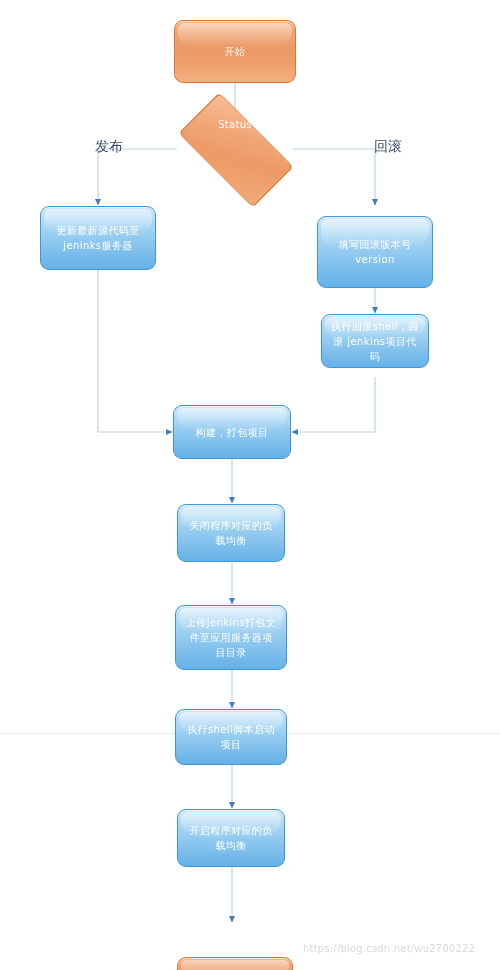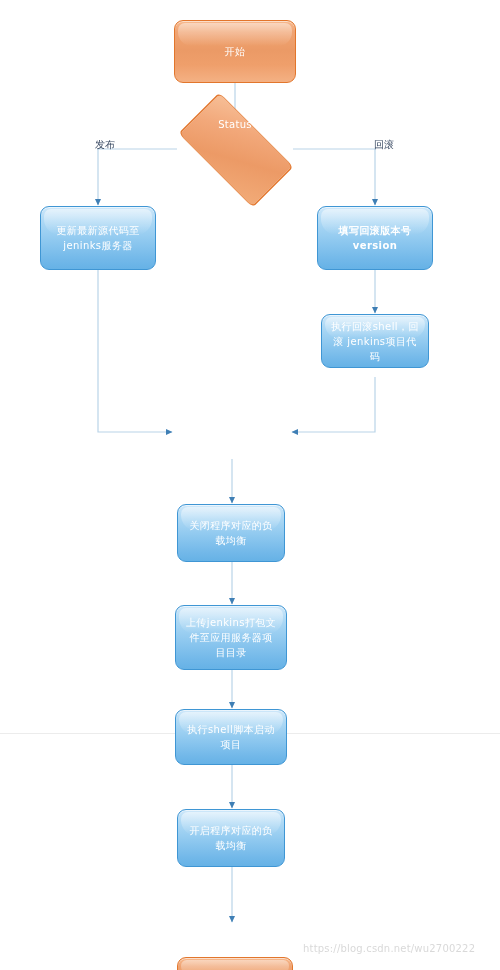--- a/index.html
+++ b/index.html
@@ -96,21 +96,21 @@
     position:relative;
     z-index:2;
     color:#ffffff;
     font-size:10px;
     letter-spacing:.3px;
   }
 
   
   .edge-label{
     position:absolute;
-    font-size:10px;
+    font-size:14px;
     color:#3a4a63;
     white-space:nowrap;
     z-index:4;
     background:transparent;
   }
 
   
   .watermark{
     position:absolute;
     font-size:10px;
@@ -175,28 +175,31 @@
     <span class="dlabel">Status</span>
   </div>
 
   <div class="edge-label" style="left:95px; top:138px;">发布</div>
   <div class="edge-label" style="left:344px; top:138px;margin-left:30px;">回滚</div>
 
   <div class="node proc" style="left:40px; top:206px; width:116px; height:64px;">
     <span class="lbl">更新最新源代码至jeninks服务器</span>
   </div>
 
-  <div class="node proc" style="left:317px; top:206px; width:116px; height:64px;font-weight:bold;">
+  <div class="node proc" style="left:317px; top:216px; width:116px; height:72px;">
     <span class="lbl">填写回滚版本号version</span>
   </div>
 
   <div class="node proc" style="left:321px; top:314px; width:108px; height:54px;">
     <span class="lbl">执行回滚shell，回滚 jenkins项目代码</span>
   </div>
 
+  <div class="node proc" style="left:173px; top:405px; width:118px; height:54px;">
+    <span class="lbl">构建，打包项目</span>
+  </div>
 
   <div class="node proc" style="left:177px; top:504px; width:108px; height:58px;">
     <span class="lbl">关闭程序对应的负载均衡</span>
   </div>
 
   <div class="node proc" style="left:175px; top:605px; width:112px; height:65px;">
     <span class="lbl">上传jenkins打包文件至应用服务器项目目录</span>
   </div>
 
   <div class="node proc" style="left:175px; top:709px; width:112px; height:56px;">

